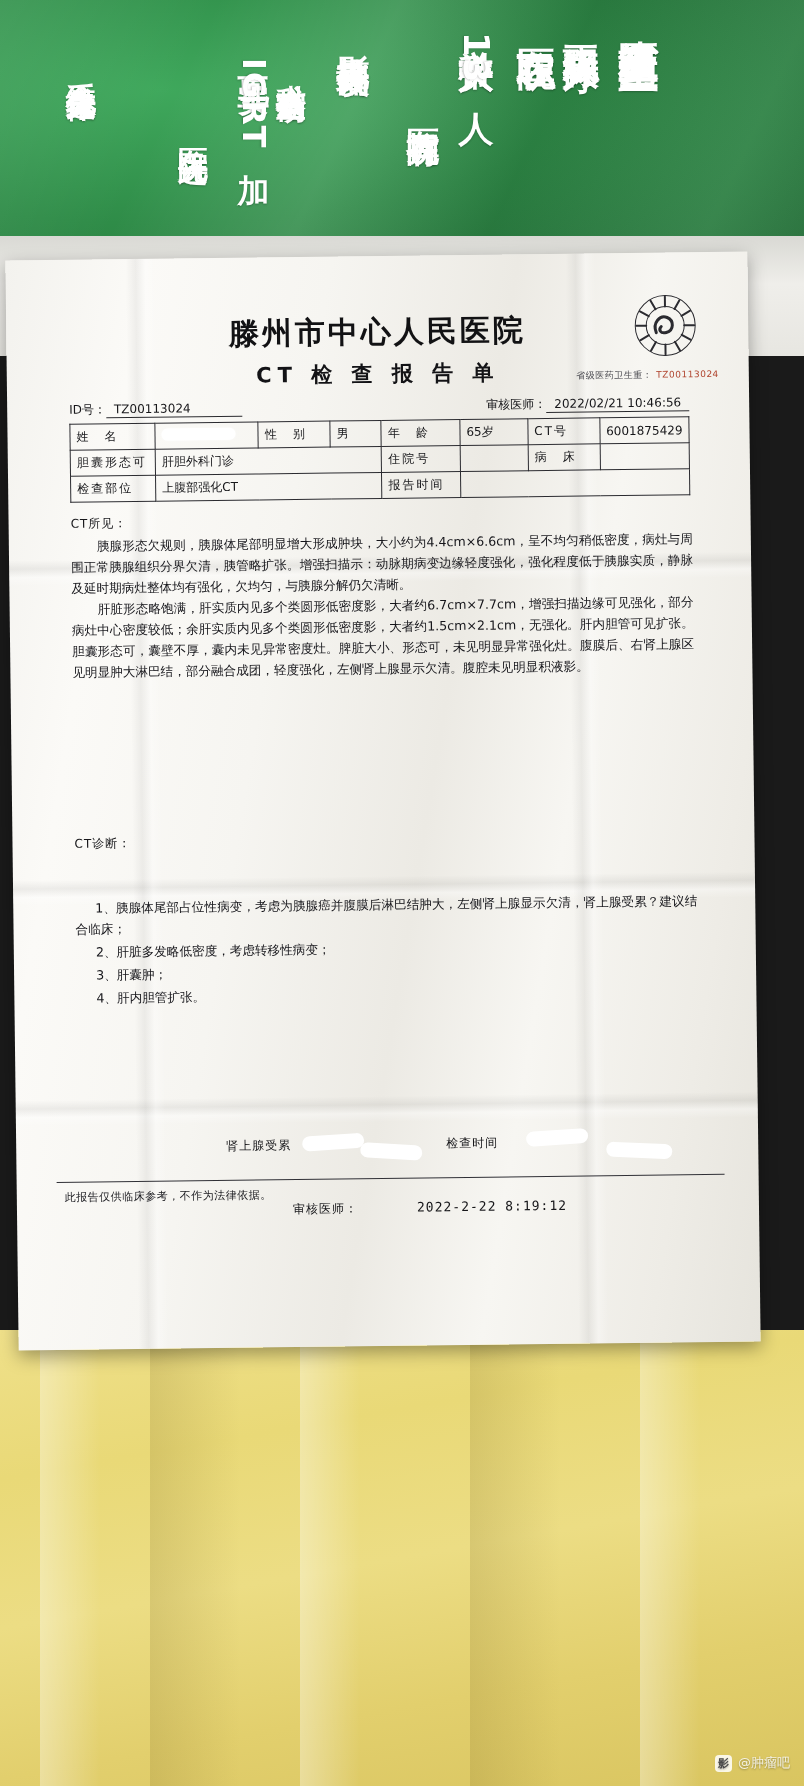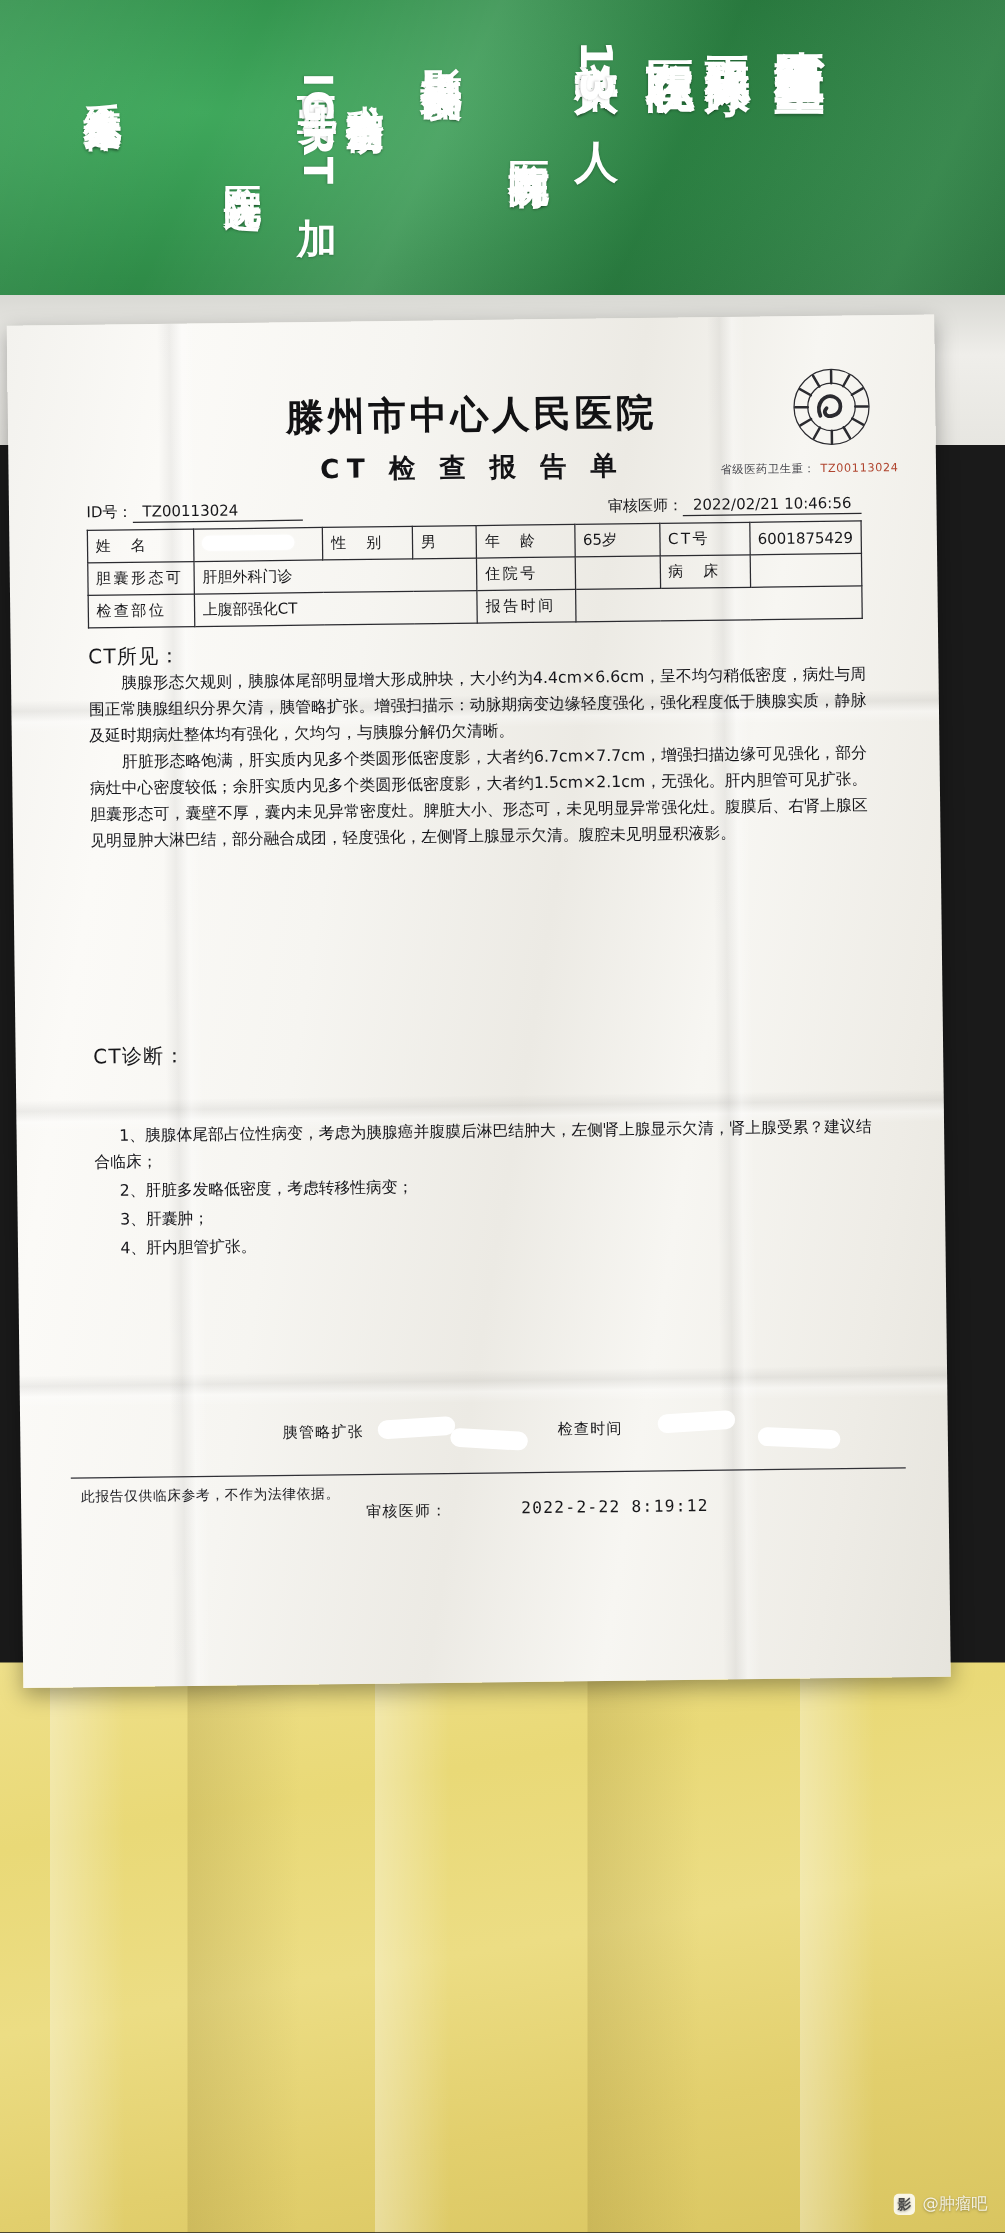--- a/index.html
+++ b/index.html
@@ -188,21 +188,21 @@
     display: inline-block;
     height: 12px;
     background: #ffffff;
     border-radius: 7px;
     box-shadow: 0 0 2px rgba(255,255,255,0.9);
   }
 
   .sec-label {
     position: absolute;
     left: 62px;
-    font-size: 16px;
+    font-size: 12px;
     font-family: "DejaVu Sans", sans-serif;
     letter-spacing: 1px;
   }
   #findings-label { top: 256px; }
   #diagnosis-label { top: 576px; }
 
   .body-text {
     position: absolute;
     left: 62px;
     width: 622px;
@@ -408,21 +408,21 @@
 
       <div class="sec-label" id="diagnosis-label">CT诊断：</div>
       <div class="body-text" id="diagnosis-body">
         <p class="dx">1、胰腺体尾部占位性病变，考虑为胰腺癌并腹膜后淋巴结肿大，左侧肾上腺显示欠清，肾上腺受累？建议结合临床；</p>
         <p class="dx">2、肝脏多发略低密度，考虑转移性病变；</p>
         <p class="dx">3、肝囊肿；</p>
         <p class="dx">4、肝内胆管扩张。</p>
       </div>
 
       <div class="signline">
-        <span class="lab1">胰管略扩张</span>
+        <span class="lab1">肾上腺受累</span>
         <span class="lab2">检查时间</span>
         <span class="sig-scribble" style="left:224px; top:-2px; width:62px; transform:rotate(-3deg);"></span>
         <span class="sig-scribble" style="left:282px; top:8px; width:62px; transform:rotate(4deg);"></span>
         <span class="sig-scribble" style="left:448px; top:-4px; width:62px; transform:rotate(-3deg);"></span>
         <span class="sig-scribble" style="left:528px; top:10px; width:66px; transform:rotate(3deg);"></span>
       </div>
 
       <div class="rule"></div>
 
       <div class="footer-note">此报告仅供临床参考，不作为法律依据。</div>

